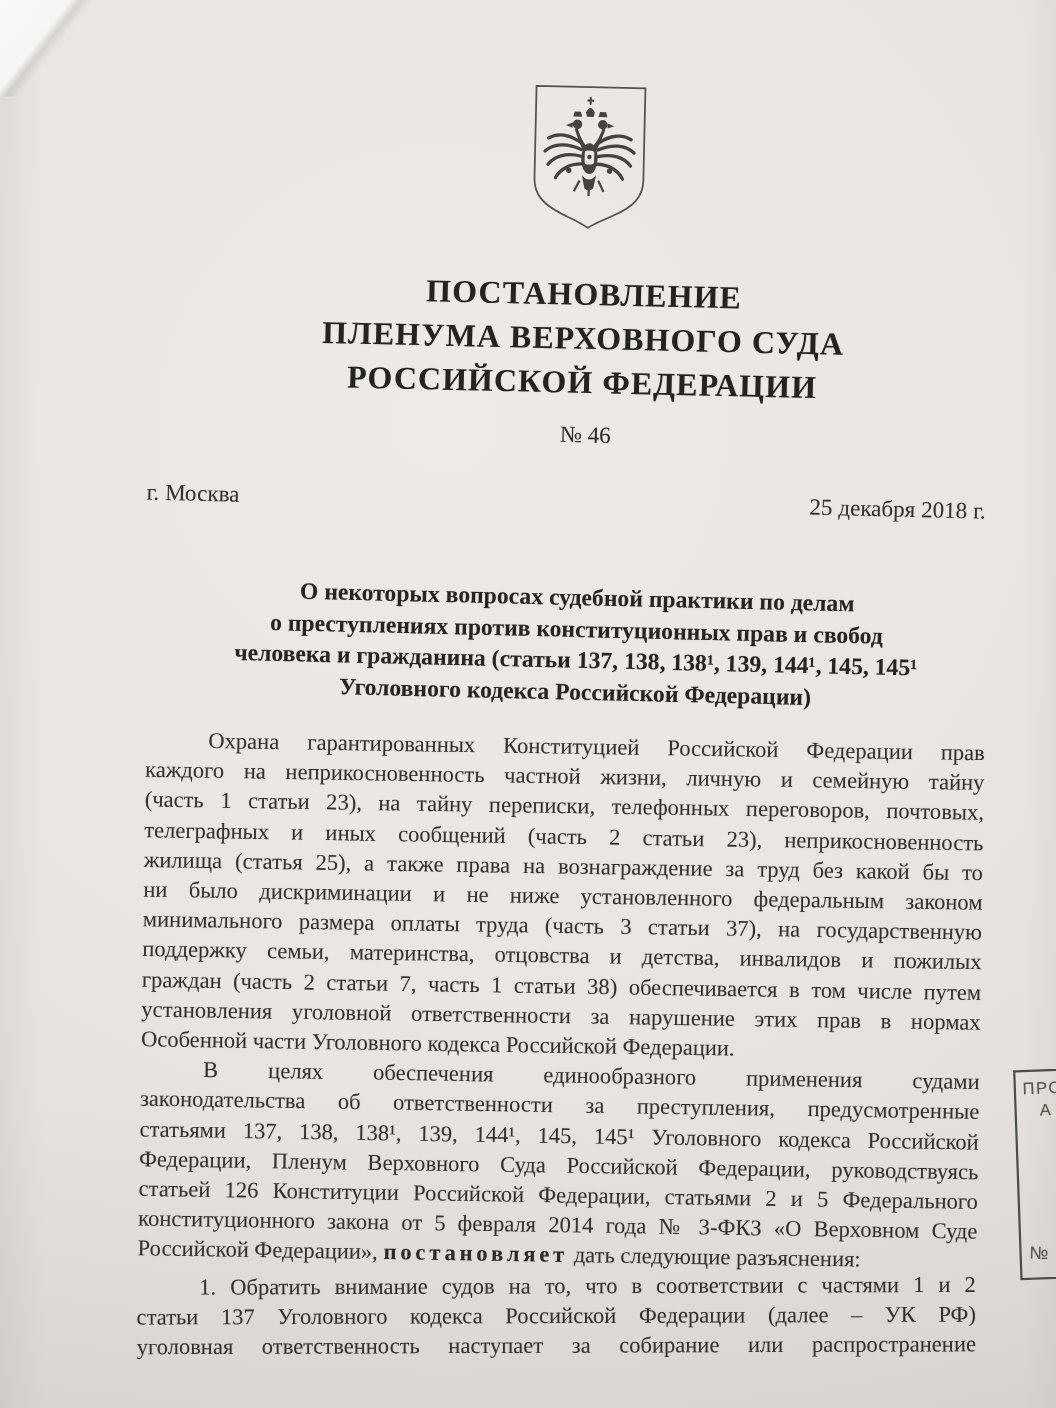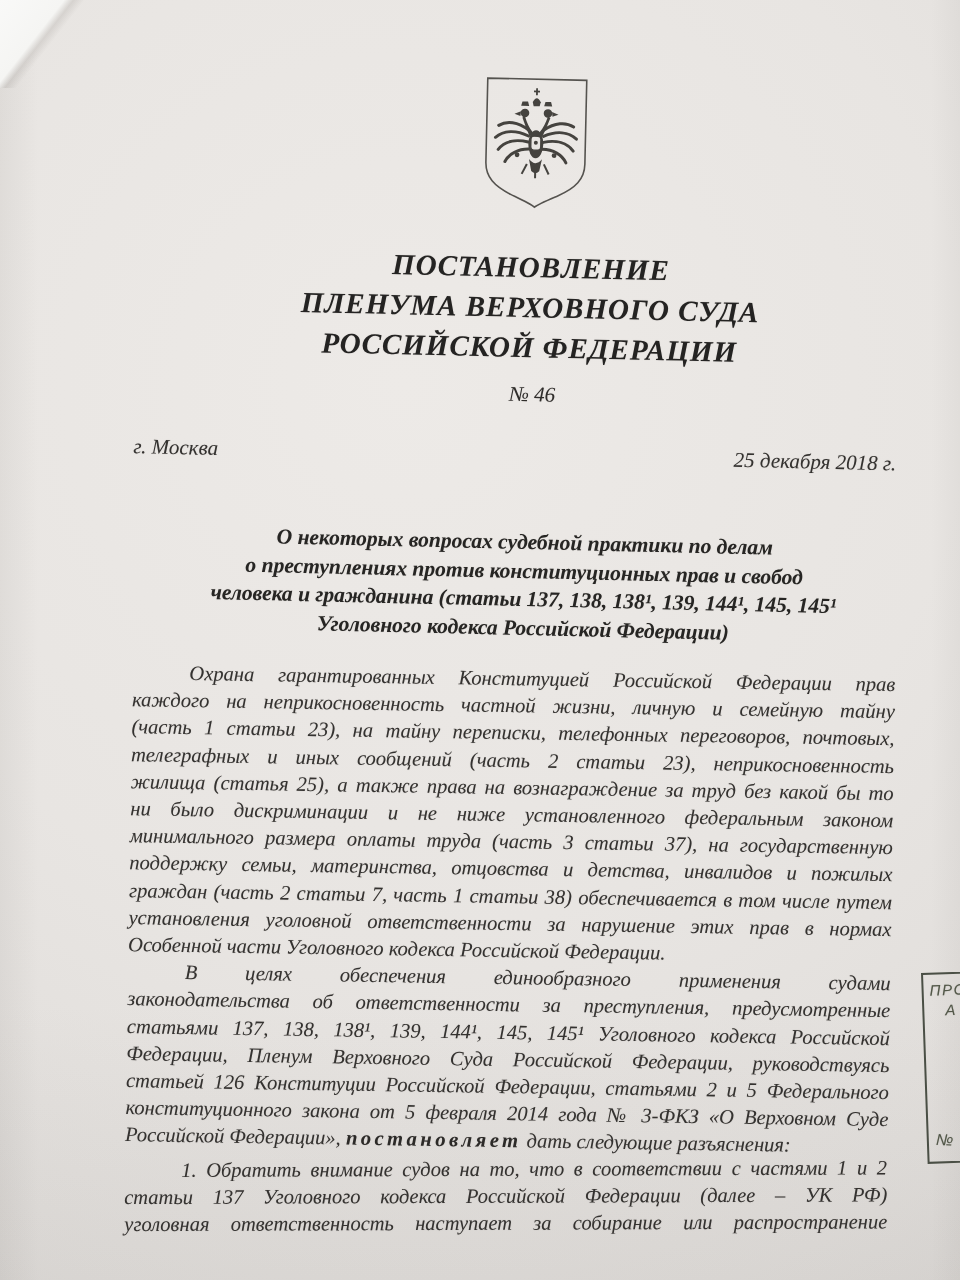--- a/index.html
+++ b/index.html
@@ -4,21 +4,20 @@
 <style>
   html,body{margin:0;padding:0;background:#111;}
   .photo{
     position:relative;width:960px;height:1280px;overflow:hidden;
     font-family:"Liberation Serif","DejaVu Serif",serif;
     background:
       linear-gradient(90deg, rgba(90,85,80,0.07) 0, rgba(90,85,80,0) 4%),
       linear-gradient(270deg, rgba(90,85,80,0.05) 0, rgba(90,85,80,0) 3%),
       linear-gradient(180deg, rgba(90,85,80,0) 78%, rgba(90,85,80,0.06) 100%),
       radial-gradient(130% 95% at 42% 30%, #edeae7 0%, #e8e5e2 45%, #e0ddda 78%, #d8d5d2 100%);
-    font-style: italic;
   }
   .corner-sliver{
     position:absolute;top:0;left:0;width:120px;height:88px;pointer-events:none;
     background:linear-gradient(128deg,#f9f9f8 0%,#f5f5f3 34%,rgba(140,135,130,0.20) 39%,rgba(232,229,226,0) 45%);
   }
   .page{
     position:absolute;top:0;left:0;width:960px;box-sizing:border-box;
     padding:64px 54px 0 143px;
     transform:rotate(0.9deg);transform-origin:0 0;
     color:#343230;

